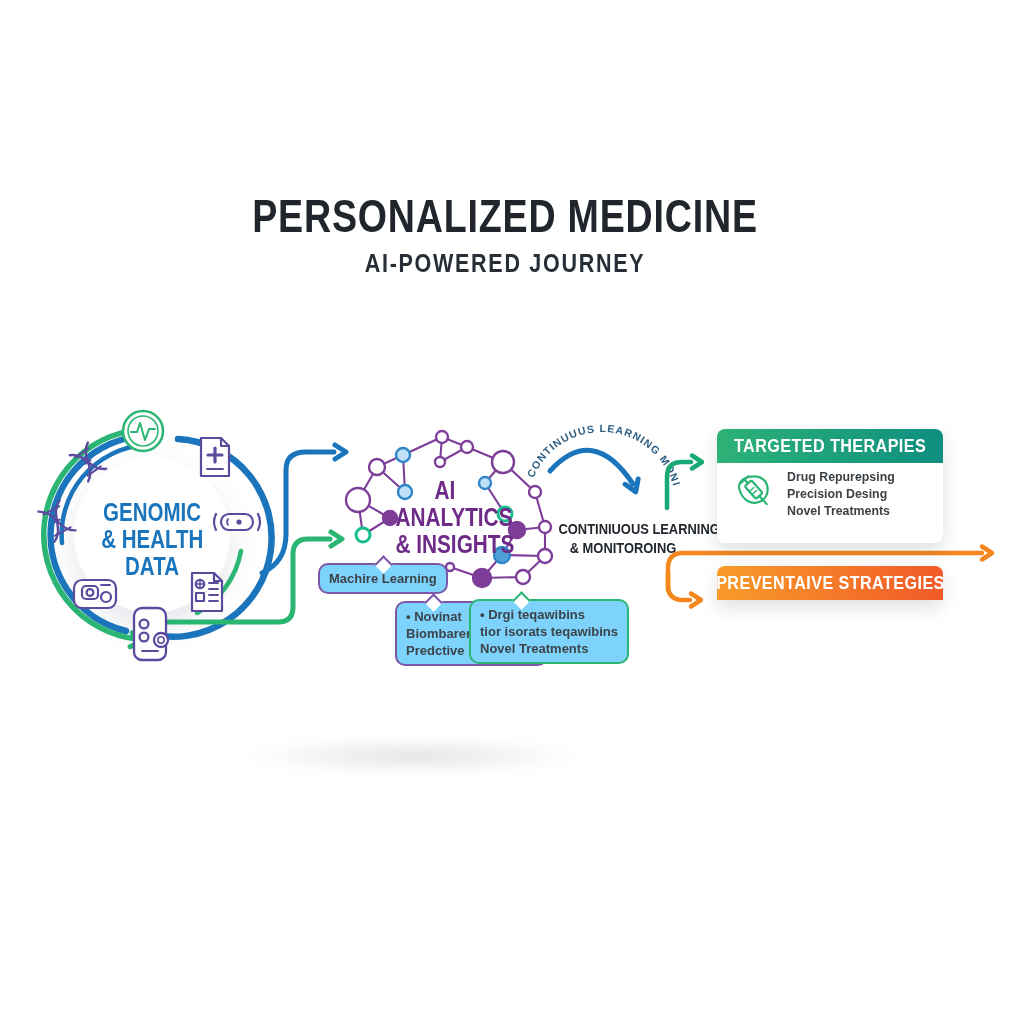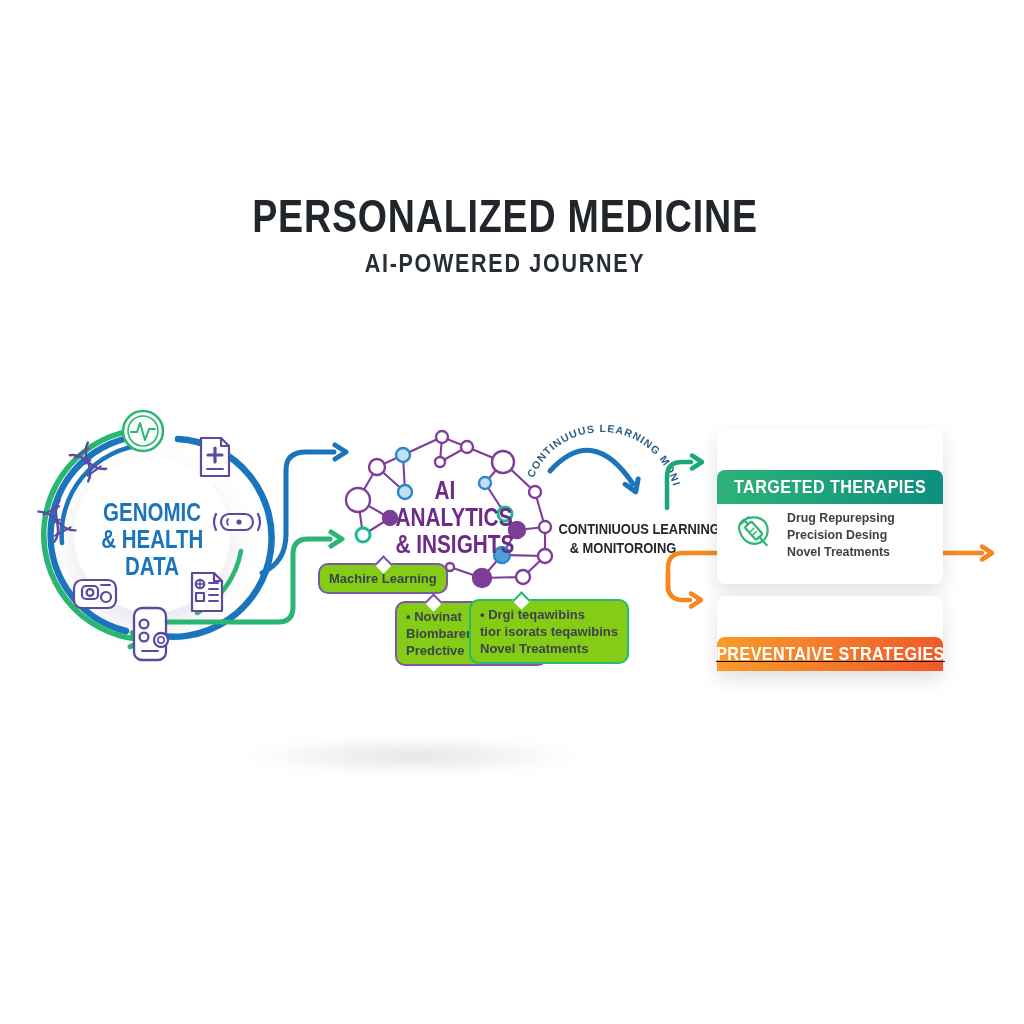--- a/index.html
+++ b/index.html
@@ -17,32 +17,32 @@
                 box-shadow:0 14px 30px rgba(40,60,90,0.12);}
   .art{left:0;top:0;width:1024px;height:1024px;}
   
   .genomic-label{left:90px;top:499px;width:124px;text-align:center;color:#1b75bc;
                  font-size:25px;font-weight:800;line-height:27px;transform:scaleX(0.82);white-space:nowrap;}
   .ai-label{left:383px;top:477px;width:124px;text-align:center;color:#6d2a87;
             font-size:26px;font-weight:800;line-height:27px;transform:scaleX(0.80);white-space:nowrap;}
   .cont-label{left:548px;top:519px;width:150px;text-align:center;color:#22272d;
               font-size:15px;font-weight:800;line-height:19px;transform:scaleX(0.86);white-space:nowrap;}
   
-  .bubble{background:#84cc16;border:2px solid var(--bc);border-radius:10px;padding:5px 9px;
+  .bubble{background:#7dd3fc;border:2px solid var(--bc);border-radius:10px;padding:5px 9px;
           font-size:13px;font-weight:600;color:#3d4449;line-height:17px;white-space:nowrap;
           transform-origin:0 0;}
   .bubble::before{content:'';position:absolute;top:-7px;left:var(--px,40%);width:11px;height:11px;
           background:#fff;border-left:2px solid var(--bc);border-top:2px solid var(--bc);
           transform:rotate(45deg);}
   .bubble-purple{--bc:#7b57a8;}
   .bubble-green{--bc:#2bb673;}
   
   .card{left:717px;width:226px;background:#fff;border-radius:8px;
         box-shadow:0 8px 18px rgba(30,45,60,0.14);}
-  .card-header{height:34px;border-radius:8px 8px 0 0;display:flex;align-items:center;justify-content:center;margin-top:41px;}
+  .card-header{height:34px;border-radius:8px 8px 0 0;display:flex;align-items:center;justify-content:center;}
   .card-header span{color:#fff;font-size:19px;font-weight:800;letter-spacing:0.5px;
         transform:scaleX(0.85);white-space:nowrap;}
   .hdr-green{background:linear-gradient(90deg,#2eb277,#0e8f80);}
   .hdr-orange{background:linear-gradient(90deg,#f89b2a,#f05a28);}
   .card-body{display:flex;align-items:center;gap:8px;padding:5px 8px 24px 12px;}
   .card-lines{font-size:13px;font-weight:600;color:#3c4146;line-height:17px;
               transform:scaleX(0.95);transform-origin:0 50%;white-space:nowrap;}
   .card-lines div{white-space:nowrap;}
   
   .floor-shadow{left:178px;top:730px;width:470px;height:52px;filter:blur(5px);
@@ -234,21 +234,21 @@
         </g>
       </svg>
       <div class="card-lines">
         <div>Drug Repurepsing</div>
         <div>Precision Desing</div>
         <div>Novel Treatments</div>
       </div>
     </div>
   </div>
 
-  <div class="abs card" style="top:596px;text-decoration:underline;">
+  <div class="abs card" style="top:566px;">
     <div class="card-header hdr-orange">
       <span>PREVENTAIVE STRATEGIES</span>
     </div>
   </div>
 
   <div class="abs floor-shadow"></div>
 
 </div>
 
 </body></html>

